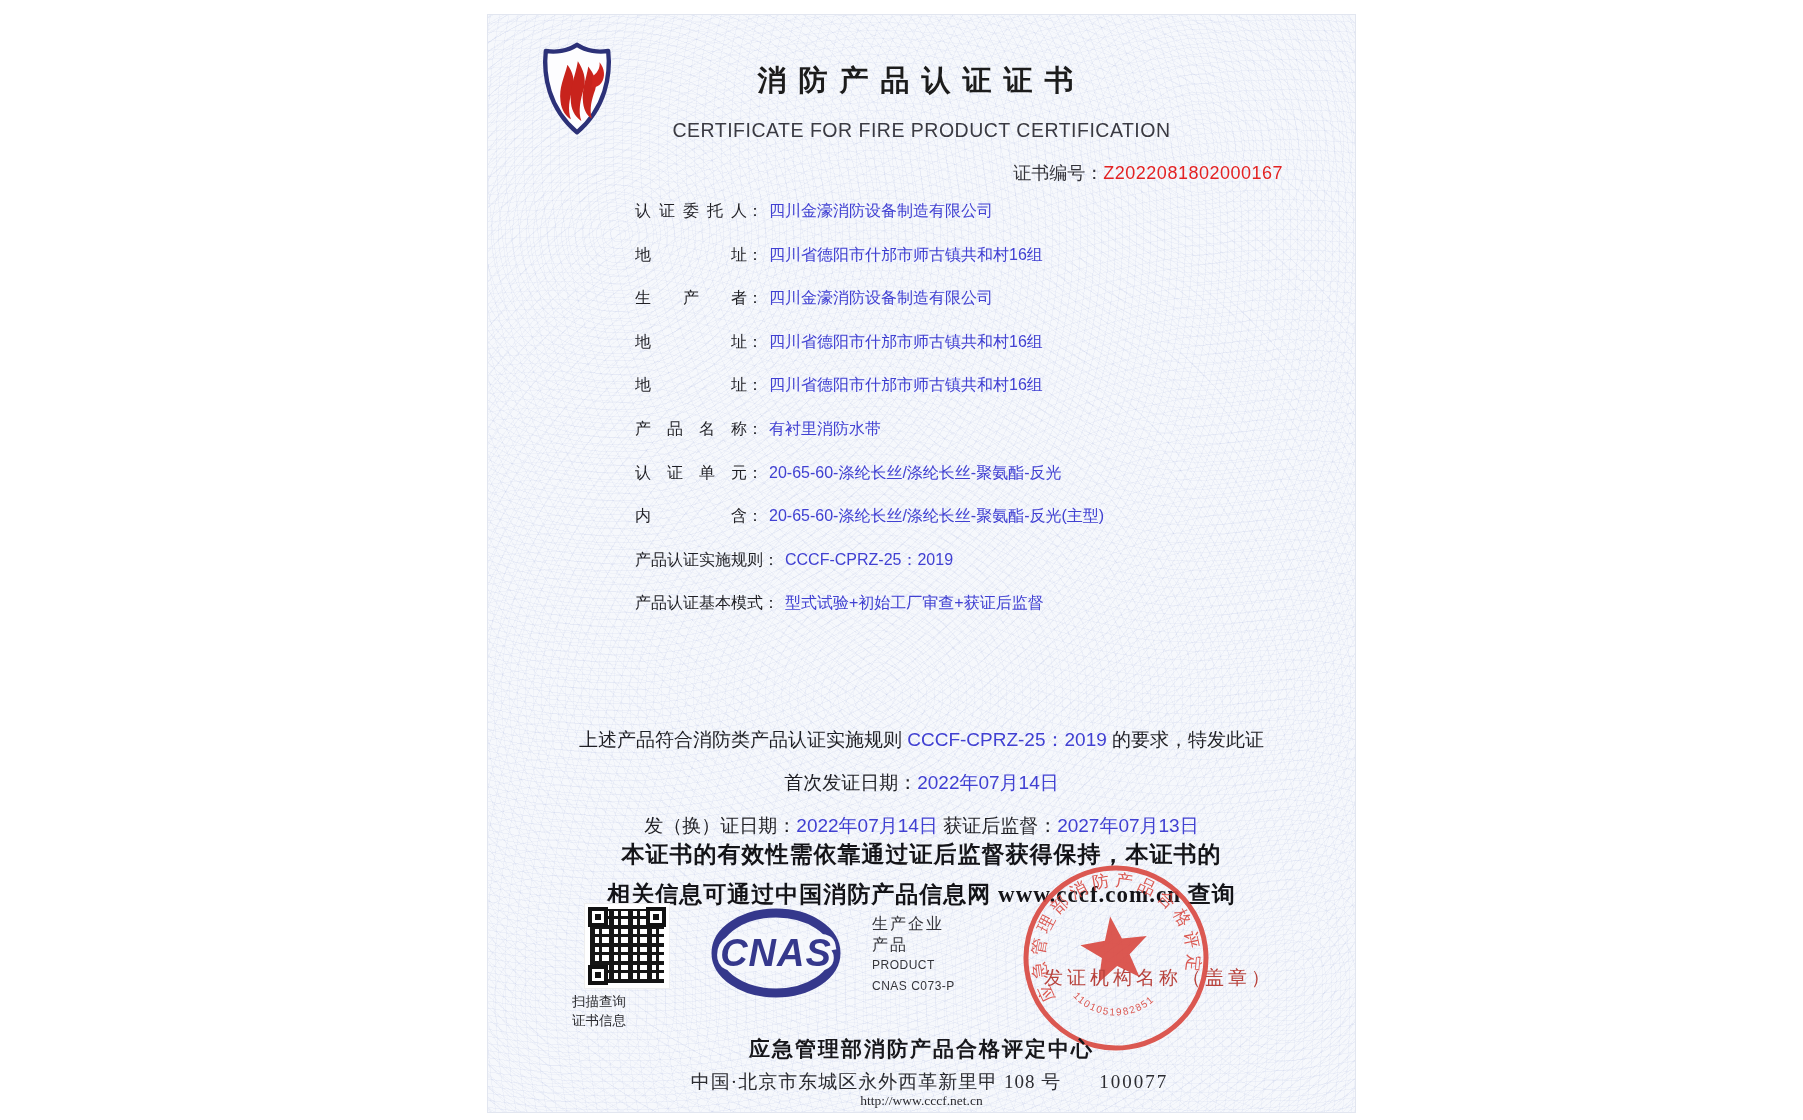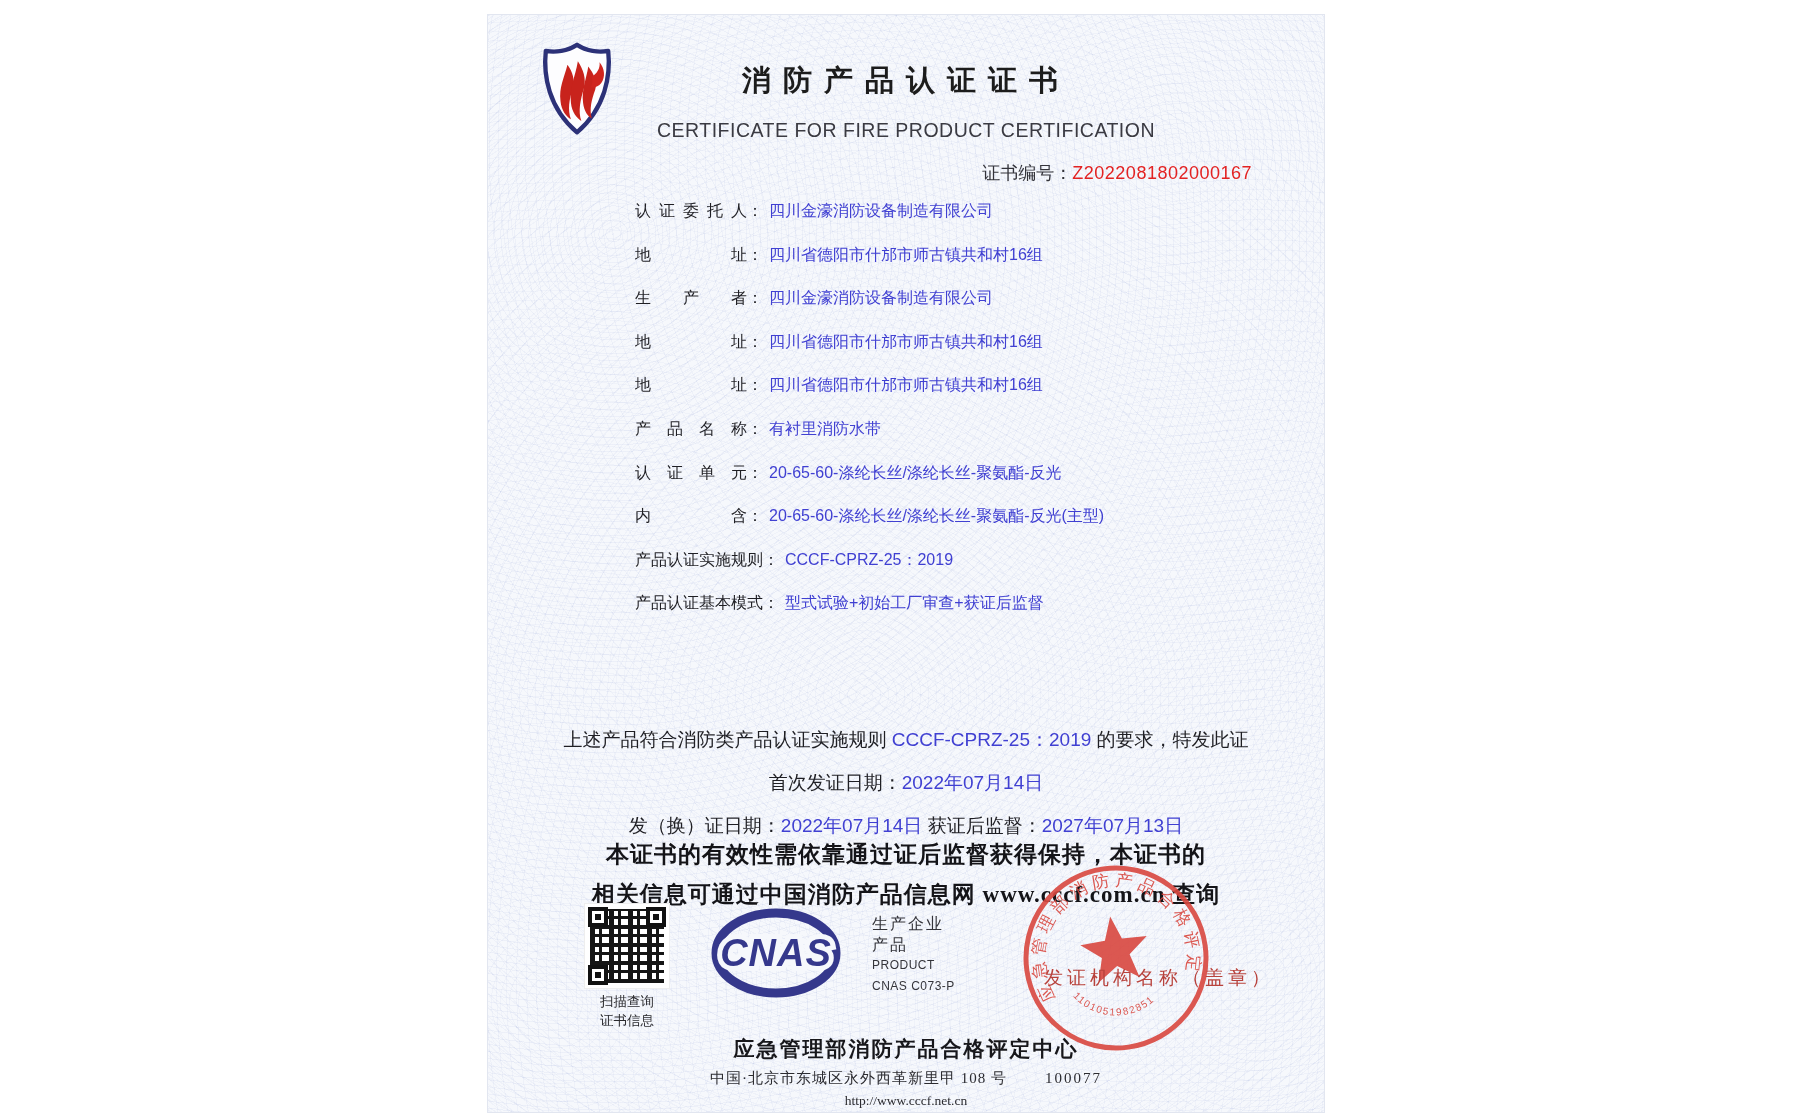--- a/index.html
+++ b/index.html
@@ -8,20 +8,21 @@
 
   
   .paper{position:absolute;left:487px;top:14px;width:836px;height:1097px;
     background-color:#f6f8fc;border:1px solid #e2e6f0;
     background-image:
       repeating-radial-gradient(circle at 15% 20%, rgba(110,130,200,.07) 0 1px, transparent 1px 7px),
       repeating-radial-gradient(circle at 82% 12%, rgba(110,130,200,.06) 0 1px, transparent 1px 9px),
       repeating-radial-gradient(circle at 45% 62%, rgba(110,130,200,.05) 0 1px, transparent 1px 8px),
       repeating-radial-gradient(circle at 92% 88%, rgba(110,130,200,.06) 0 1px, transparent 1px 10px),
       repeating-radial-gradient(circle at 8% 90%, rgba(110,130,200,.05) 0 1px, transparent 1px 9px);
+    padding-left: 31px;
   }
 
   
   .shield{position:absolute;left:50px;top:20px;width:78px;height:108px;}
   .title-cn{position:absolute;left:0;top:46px;width:100%;text-align:center;
     font-size:29px;font-weight:600;letter-spacing:12px;color:#1c1c1c;}
   .title-en{position:absolute;left:0;top:104px;width:100%;text-align:center;
     font-size:19.5px;color:#3a3a42;letter-spacing:.5px;}
   .certno{position:absolute;left:0;top:146px;width:100%;text-align:right;
     padding-right:72px;box-sizing:border-box;font-size:18px;color:#33333a;}
@@ -45,39 +46,39 @@
   .qr{position:absolute;left:96px;top:888px;width:84px;height:84px;background:#fff;
       border:1px solid #eee;}
   .qr-pattern{position:absolute;inset:5px;
     background-image:
       repeating-linear-gradient(90deg,#151515 0 5px,transparent 5px 9px,#151515 9px 12px,transparent 12px 19px),
       repeating-linear-gradient(0deg,#151515 0 4px,transparent 4px 10px,#151515 10px 13px,transparent 13px 18px);
   }
   .qr-finder{position:absolute;width:12px;height:12px;border:4px solid #111;background:#fff;}
   .qr-finder::before{content:"";position:absolute;left:3px;top:3px;width:6px;height:6px;background:#111;}
   .qr-f1{left:3px;top:3px;} .qr-f2{right:3px;top:3px;} .qr-f3{left:3px;bottom:3px;}
-  .qr-cap{position:absolute;left:84px;width:110px;text-align:center;font-size:13.5px;color:#2a2a2e;}
+  .qr-cap{position:absolute;left:84px;width:110px;font-size:13.5px;color:#2a2a2e;}
 
   
   .cnas-logo{position:absolute;left:222px;top:890px;width:132px;height:96px;}
   .accred{position:absolute;left:384px;top:898px;line-height:21px;color:#34343a;}
   .accred .cjk{font-size:16px;letter-spacing:2px;}
   .accred .lat{font-size:12px;letter-spacing:.5px;}
 
   
   .stamp{position:absolute;left:528px;top:843px;width:200px;height:200px;
          transform:rotate(-8deg);opacity:.9;}
   .stamp-overlay{position:absolute;left:556px;top:950px;font-size:19px;color:#b8423c;
     font-family:"Liberation Serif",serif;letter-spacing:4px;white-space:nowrap;}
 
   
   .foot-org{position:absolute;left:0;top:1020px;width:100%;text-align:center;
     font-family:"Liberation Serif",serif;font-weight:700;font-size:21px;color:#17171b;letter-spacing:2px;}
-  .foot-addr{position:absolute;left:0;top:1054px;width:100%;text-align:center;
-    font-family:"Liberation Serif",serif;font-size:15px;color:#2b2b30;letter-spacing:1px;}
+  .foot-addr{position:absolute;left:8px;top:1054px;width:100%;text-align:center;
+    font-family:"Liberation Serif",serif;font-size:19px;color:#2b2b30;letter-spacing:1px;}
   .foot-addr .post{margin-left:38px;letter-spacing:2px;}
   .foot-url{position:absolute;left:0;top:1078px;width:100%;text-align:center;
     font-family:"Liberation Serif",serif;font-size:13.5px;color:#2b2b30;}
 </style>
 </head>
 <body>
 
 <div class="paper">
 
   <svg class="shield" viewBox="0 0 90 112" aria-hidden="true">

